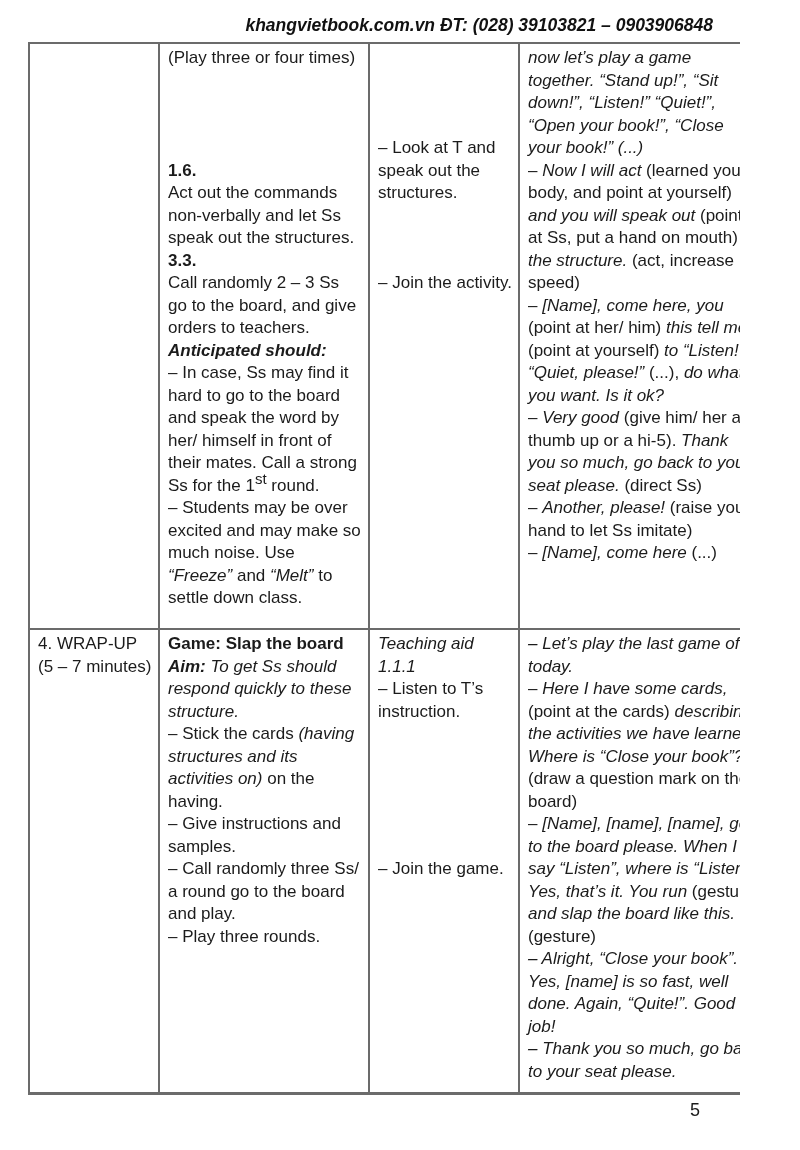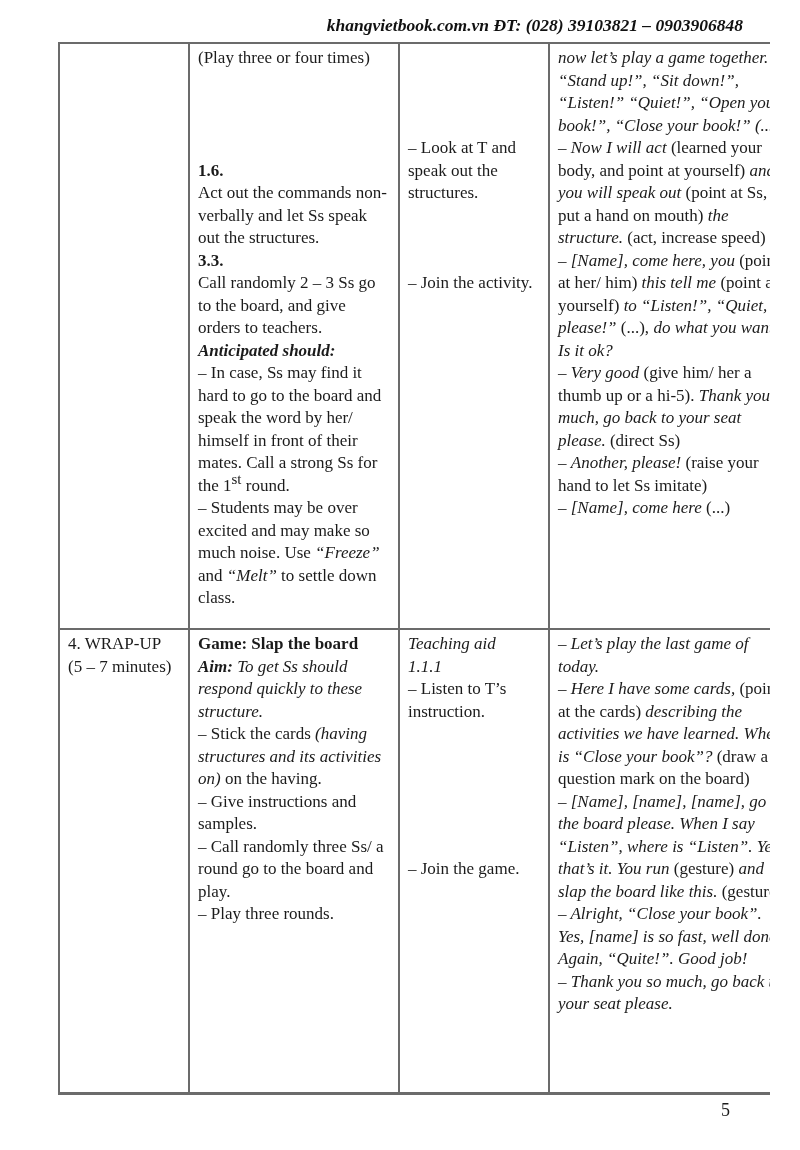--- a/index.html
+++ b/index.html
@@ -1,24 +1,23 @@
 <!DOCTYPE html>
 <html style="--border-color: #6b6b6b;"><head>
 <meta charset="utf-8">
 <style>
   html, body { margin: 0; padding: 0; background: #ffffff; }
   .page {
     position: relative;
     width: 740px;
     height: 1150px;
     background: #ffffff;
-    font-family: Liberation Serif, serif;
+    font-family: Liberation Sans, sans-serif;
     color: #1b1b1b;
     overflow: hidden;
-    margin-left: 30px;
   }
   .header {
     position: absolute;
     top: 15px;
     right: 27px;
     font-size: 17.5px;
     font-weight: bold;
     font-style: italic;
     white-space: nowrap;
     color: #111;

